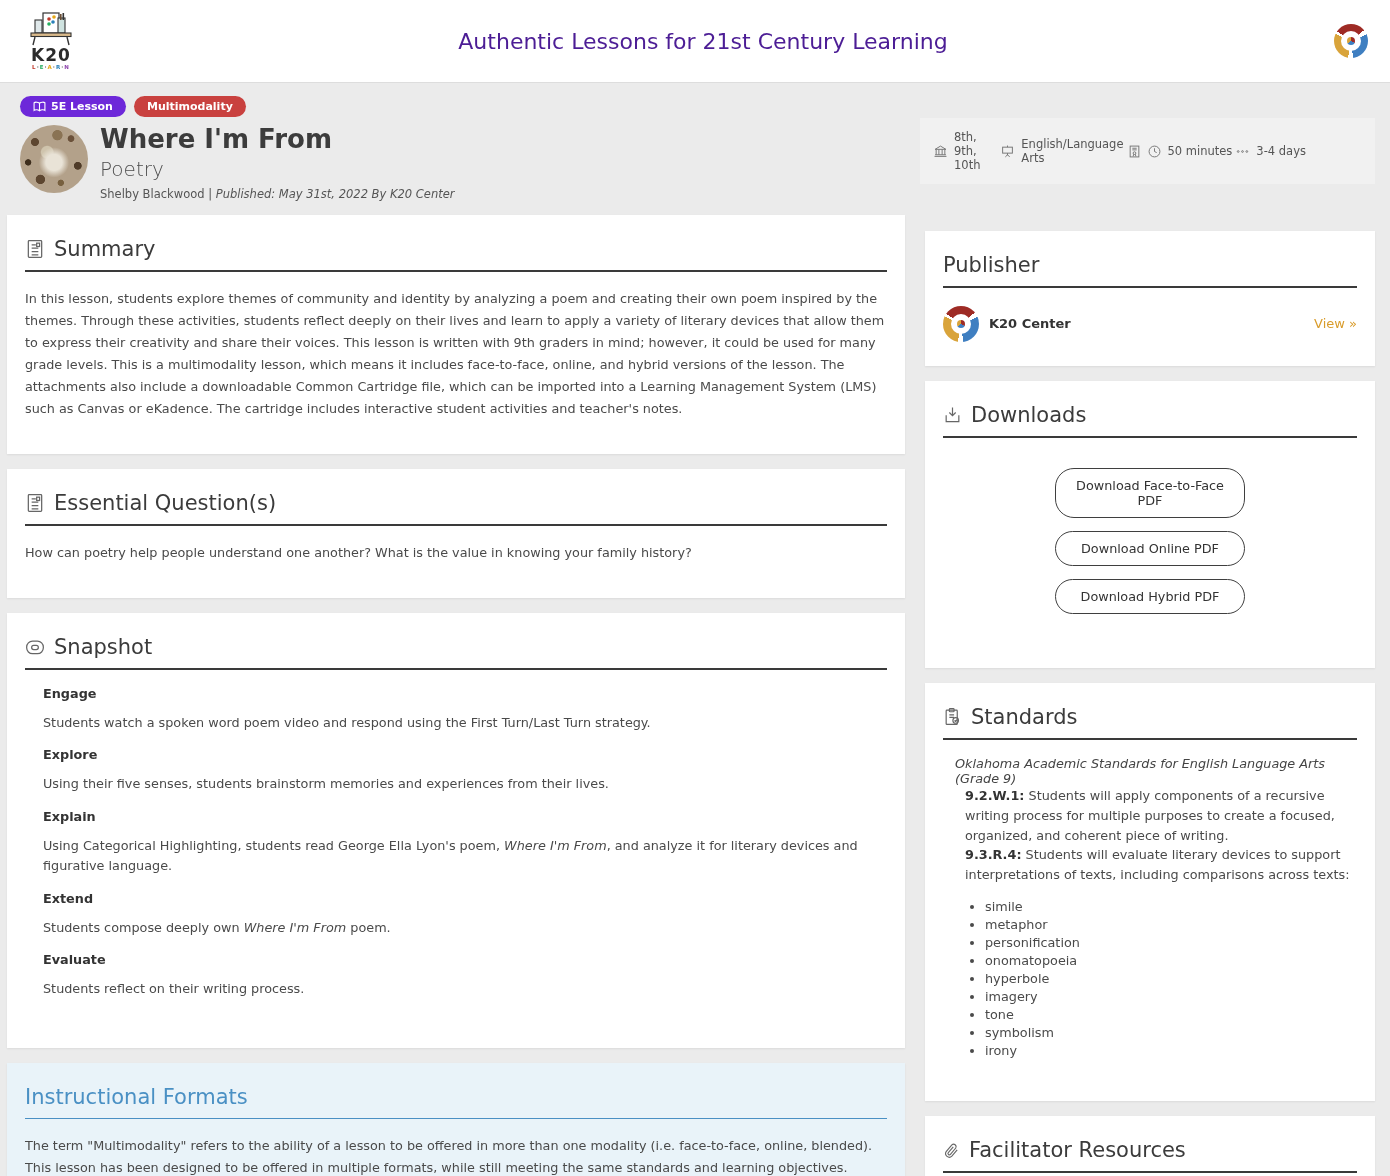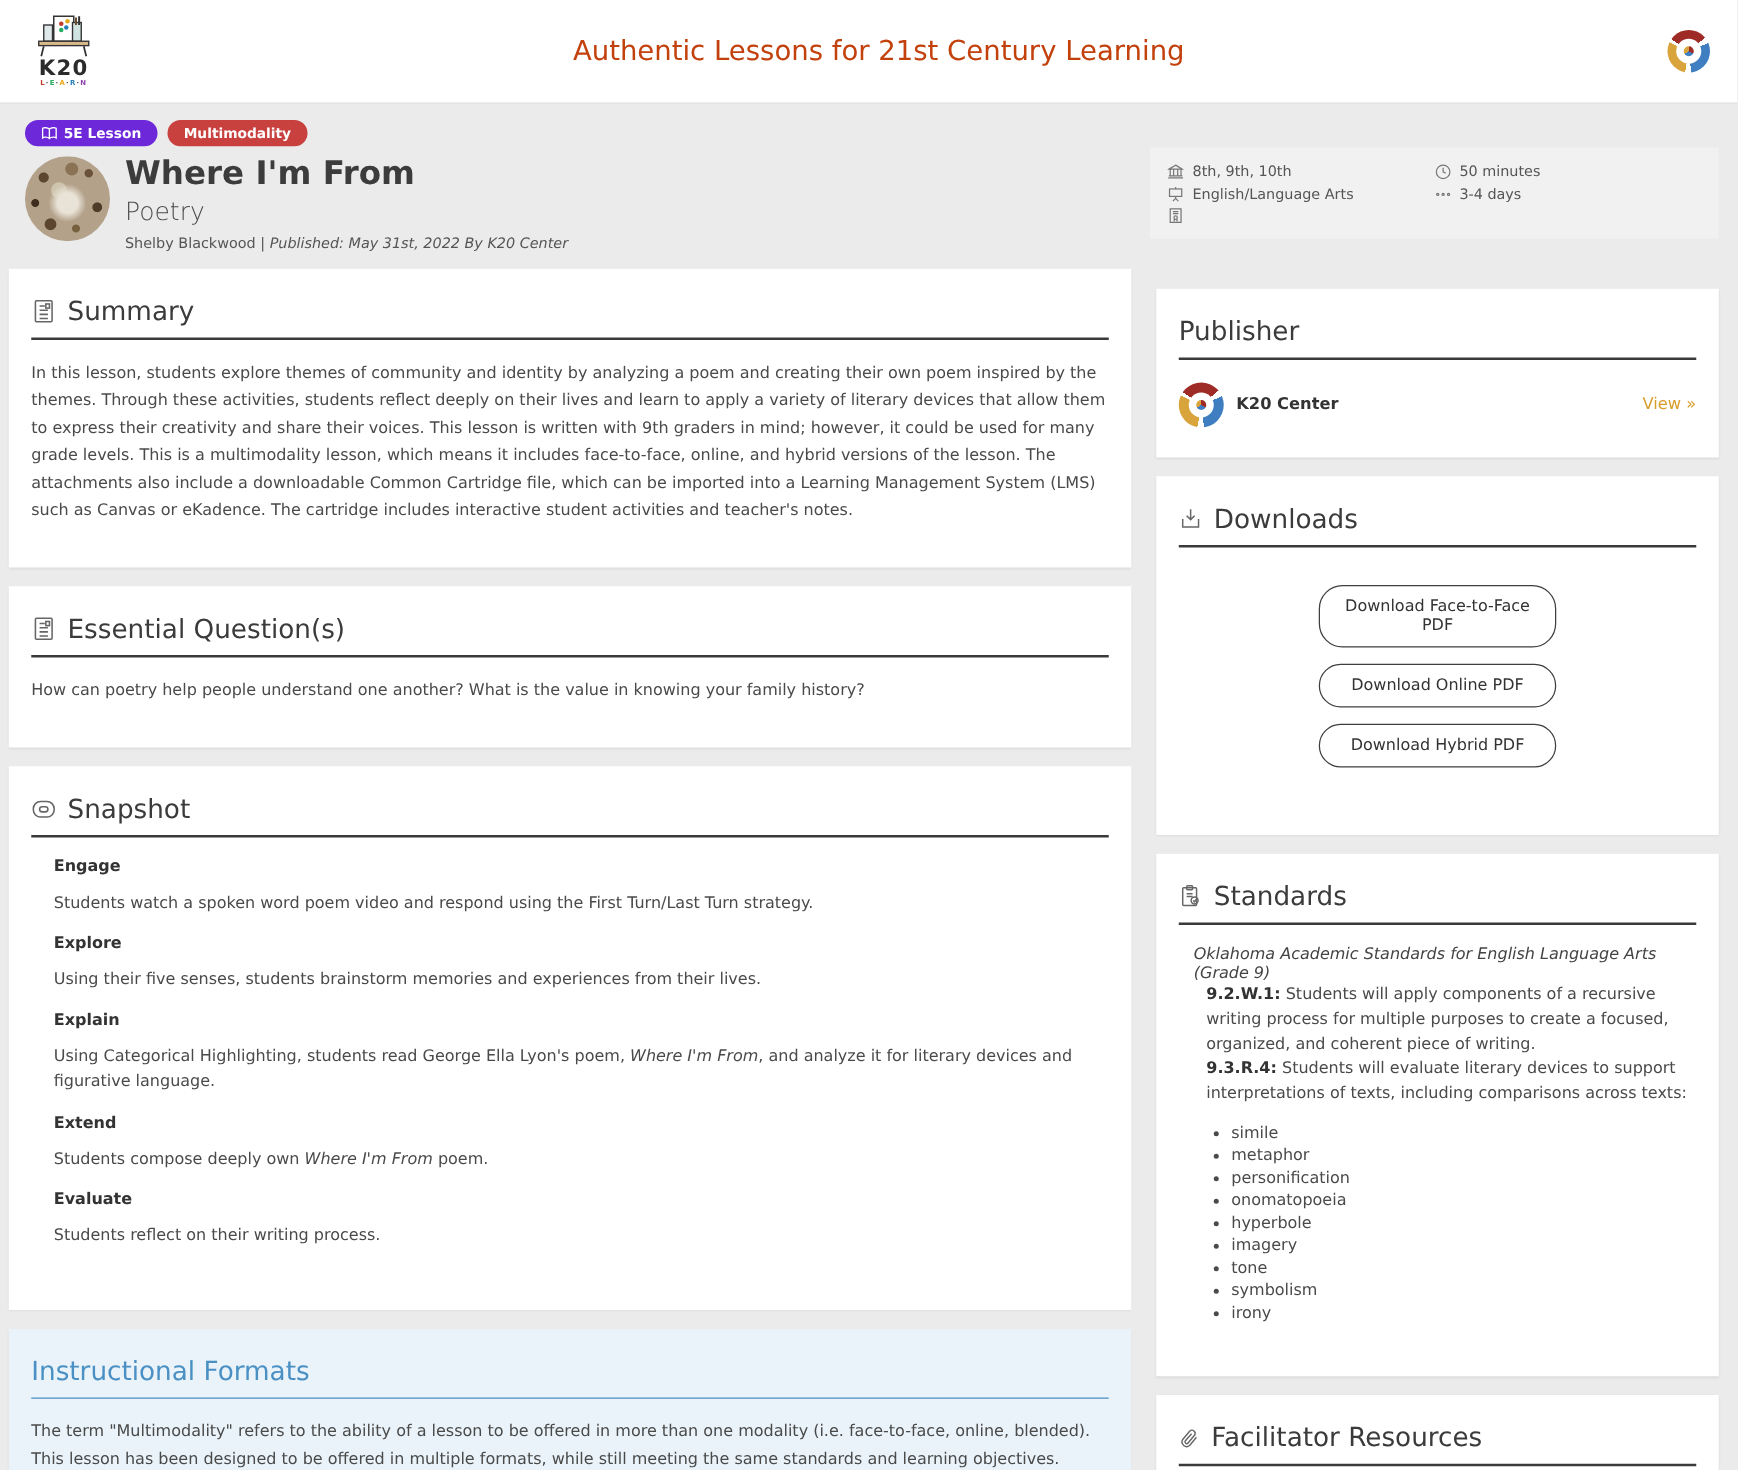--- a/index.html
+++ b/index.html
@@ -13,21 +13,21 @@
     height:83px; background:#fff; border-bottom:1px solid #ddd;
     display:flex; align-items:center; padding:16px 22px; position:relative;
   }
   .k20-logo { width:58px; text-align:center; line-height:1; cursor:pointer; }
   .k20-logo .logo-art { display:block; margin:0 auto; }
   .k20-logo .logo-word { font-size:17px; font-weight:700; color:#2b2b2b; letter-spacing:1px; display:block; margin-top:1px;}
   .k20-logo .logo-sub { font-size:5.5px; font-weight:700; letter-spacing:1px; display:block; margin-top:1px;}
   .logo-sub .c1{color:#c0392b}.logo-sub .c2{color:#27ae60}.logo-sub .c3{color:#e6a817}.logo-sub .c4{color:#2980b9}.logo-sub .c5{color:#8e44ad}
   .site-title {
     position:absolute; left:16px; right:0; text-align:center;
-    font-size:22px; font-weight:400; color:#c2410c; pointer-events:none;
+    font-size:22px; font-weight:400; color:#4c1d95; pointer-events:none;
   }
   .k20c-circle {
     margin-left:auto; width:34px; height:34px; border-radius:50%; position:relative; cursor:pointer;
     background:conic-gradient(from -55deg, #9e2b25 0deg 105deg, #fff 105deg 122deg,
       #3f7fc1 122deg 228deg, #fff 228deg 245deg, #d9a43b 245deg 350deg, #fff 350deg 360deg);
   }
   .k20c-circle::after{
     content:""; position:absolute; inset:7px; background:#fff; border-radius:50%;
   }
   .k20c-circle::before{
@@ -60,21 +60,21 @@
       radial-gradient(circle at 40% 40%, #cfc4ad 0 10%, rgba(0,0,0,0) 12%);
   }
   .title-block h1 { font-size:26px; font-weight:700; color:#3c3c3c; line-height:1.15; }
   .title-sub { font-size:20px; font-weight:300; color:#4d4d4d; margin-top:2px; }
   .byline { font-size:11.5px; color:#555; margin-top:6px; }
   .byline .pub { font-style:italic; }
   .meta-box {
     flex:0 0 455px; background:#f1f1f1; align-self:flex-start;
     margin-top:22px; padding:12px 14px; display:flex; min-height:64px;
   }
-  .meta-col { flex:1; display:flex; flex-direction:column; gap:4px; }
+  .meta-col { flex:1; display:flex; flex-direction:row; gap:4px; }
   .meta-row { display:flex; align-items:center; gap:7px; font-size:11.5px; color:#555; }
   .meta-row svg { flex:0 0 auto; }
   
   .main { display:flex; gap:20px; padding:0 15px 0 7px; align-items:flex-start; }
   .col-left { flex:1; min-width:0; }
   .col-right { flex:0 0 450px; }
   .card {
     background:#fff; box-shadow:0 1px 2px rgba(0,0,0,.07);
     padding:22px 18px 34px 18px; margin-bottom:15px;
   }

